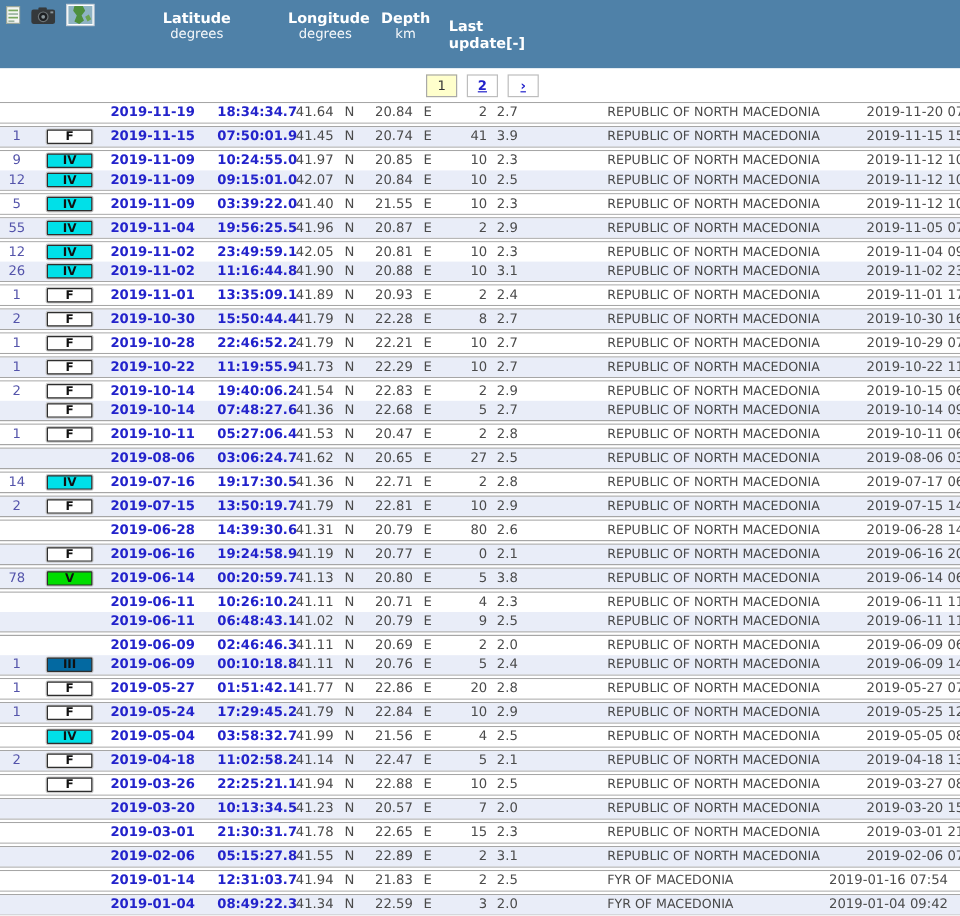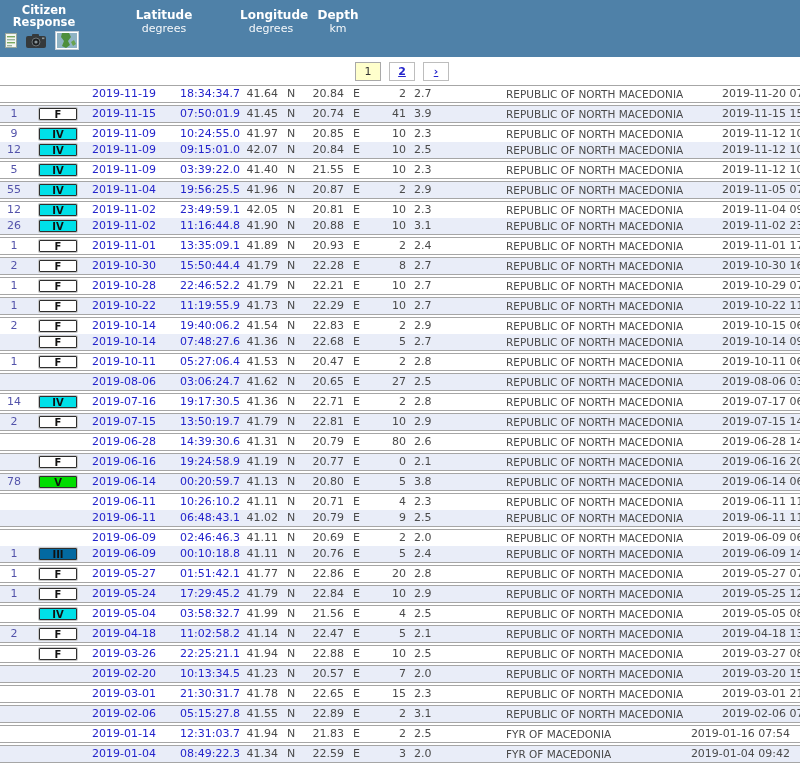--- a/index.html
+++ b/index.html
@@ -39,21 +39,21 @@
     background:#ffffff;
   }
   .row.shaded { background:#e9edf8; }
   .c-count { text-align:center; color:#5353aa; cursor:pointer; }
   .c-badge { display:flex; align-items:center; justify-content:center; }
   .badge {
     display:inline-block; width:38px; height:12px; line-height:11px; text-align:center;
     font-size:10px; font-weight:bold; color:#111; border:1px solid #2e2e2e;
     box-shadow:0 0 0 1px #c9c9c9; border-radius:1px; cursor:pointer;
   }
-  .c-dt { display:flex; color:#2323cb; font-weight:normal; cursor:pointer; }
+  .c-dt { display:flex; color:#2323cb; font-weight:bold; cursor:pointer; }
   .c-date { width:74px; padding-left:4px; }
   .c-time { padding-left:4px;margin-left:15px; }
   .c-geo { display:flex; }
   .g-val { text-align:right; }
   .lat .g-val { width:38px; }
   .lon .g-val { width:42px; }
   .g-unit { padding-left:9px; }
   .c-depth { text-align:right; padding-right:8px; }
   .c-mag { text-align:left; }
   .c-region { padding-left:24px; font-size:10.5px; overflow:visible; }
@@ -62,24 +62,20 @@
   
   .ic { display:inline-block; }
 </style>
 </head>
 <body>
 
 <div class="page">
 
   <div class="hdr">
     <div>
-      <div class="hdr-citizen">
-        <div>Citizen</div>
-        <div>Response</div>
-      </div>
       <div class="hdr-icons">
         <span class="ic">
           <svg width="12" height="15" viewBox="0 0 12 15">
             <rect x="0.5" y="0.5" width="11" height="14" fill="#f4f6f2" stroke="#9aa79a"></rect>
             <rect x="2" y="3" width="8" height="1.4" fill="#7aa95e"></rect>
             <rect x="2" y="6" width="8" height="1.4" fill="#9bb3a0"></rect>
             <rect x="2" y="9" width="8" height="1.4" fill="#7aa95e"></rect>
             <rect x="2" y="12" width="5" height="1.4" fill="#9bb3a0"></rect>
           </svg>
         </span>
@@ -107,20 +103,23 @@
       <div class="hsub">degrees</div>
     </div>
     <div class="hcol">
       <div>Longitude</div>
       <div class="hsub">degrees</div>
     </div>
     <div class="hcol">
       <div>Depth</div>
       <div class="hsub">km</div>
     </div>
+    <div class="hcol-update">
+      <span>Last update[-]</span>
+    </div>
   </div>
 
   <div class="pager">
     <span class="pg pg-current">1</span>
     <span class="pg pg-link">2</span>
     <span class="pg pg-link">›</span>
   </div>
 
   <div class="tbl">
       <div class="group">
@@ -819,21 +818,21 @@
           <span class="c-mag">2.5</span>
           <span class="c-region">REPUBLIC OF NORTH MACEDONIA</span>
           <span class="c-update">2019-03-27 08:02</span>
         </div>
       </div>
       <div class="group">
         <div class="row shaded">
           <span class="c-count"></span>
           <span class="c-badge"></span>
           <span class="c-dt">
-            <span class="c-date">2019-02-20</span>
+            <span class="c-date">2019-03-20</span>
             <span class="c-time">10:13:34.5</span>
           </span>
           <span class="c-geo lat">
             <span class="g-val">41.23</span>
             <span class="g-unit">N</span>
           </span>
           <span class="c-geo lon">
             <span class="g-val">20.57</span>
             <span class="g-unit">E</span>
           </span>

